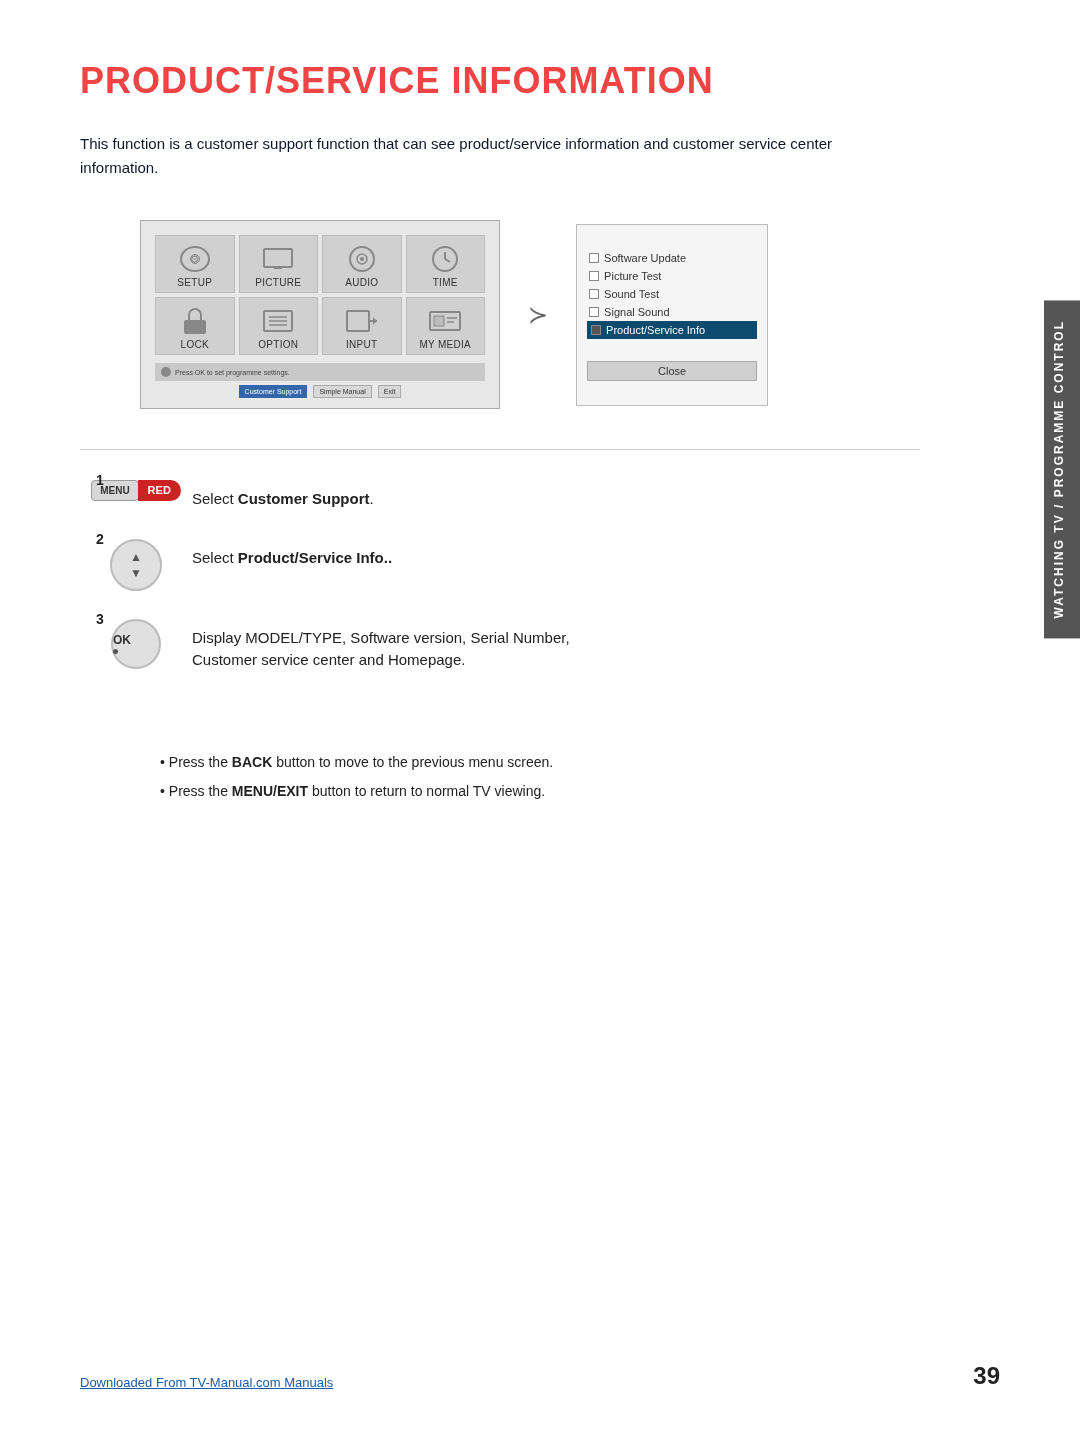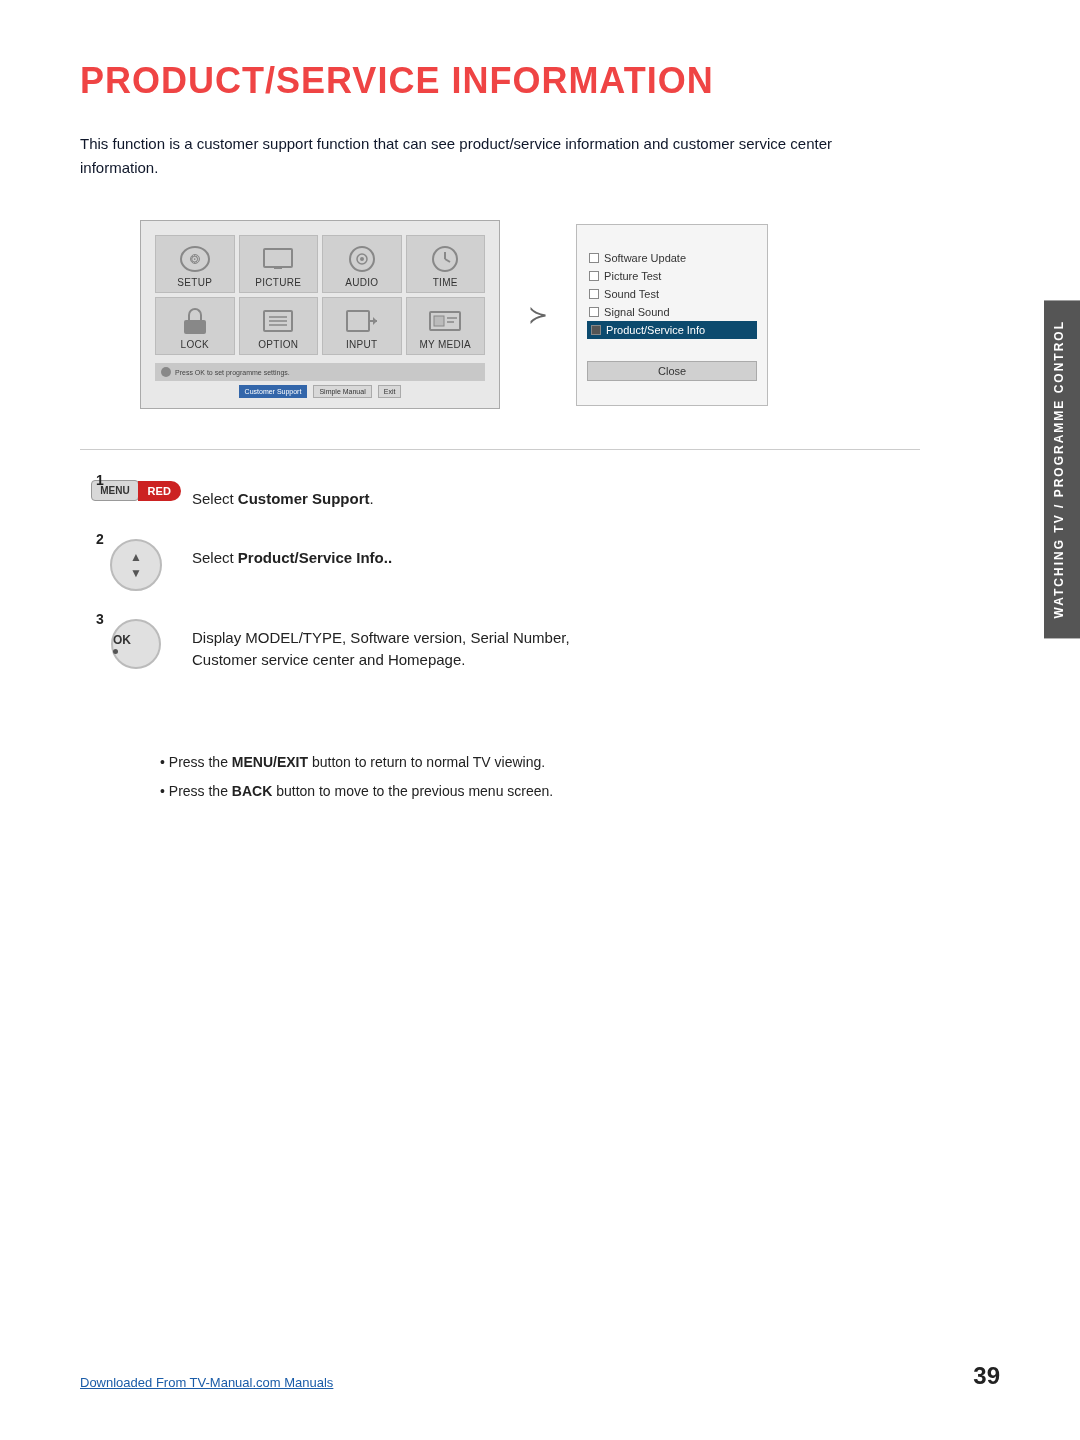--- a/index.html
+++ b/index.html
@@ -209,21 +209,20 @@
       top: -8px;
       left: -4px;
       font-size: 14px;
       font-weight: bold;
       color: #222;
     }
 
     
     .remote-btn-red {
       display: flex;
-      align-items: center;
       gap: 0;
     }
 
     .remote-menu-key {
       background: #d8d8d8;
       border: 1px solid #999;
       border-radius: 4px;
       padding: 4px 8px;
       font-size: 10px;
       color: #333;
@@ -568,24 +567,24 @@
       <div class="step-text">
         Display MODEL/TYPE, Software version, Serial Number,<br>
         Customer service center and Homepage.
       </div>
     </div>
 
   </div>
 
   <div class="notes-section">
     <p class="note-item">
-      • Press the <strong>MENU/EXIT</strong> button to return to normal TV viewing.
+      • Press the <strong>BACK</strong> button to move to the previous menu screen.
     </p>
     <p class="note-item">
-      • Press the <strong>BACK</strong> button to move to the previous menu screen.
+      • Press the <strong>MENU/EXIT</strong> button to return to normal TV viewing.
     </p>
   </div>
 </div>
 
 <div class="sidebar-tab">WATCHING TV / PROGRAMME CONTROL</div>
 
 <div class="page-number">39</div>
 
 <a class="footer-link" href="#">Downloaded From TV-Manual.com Manuals</a>
 

